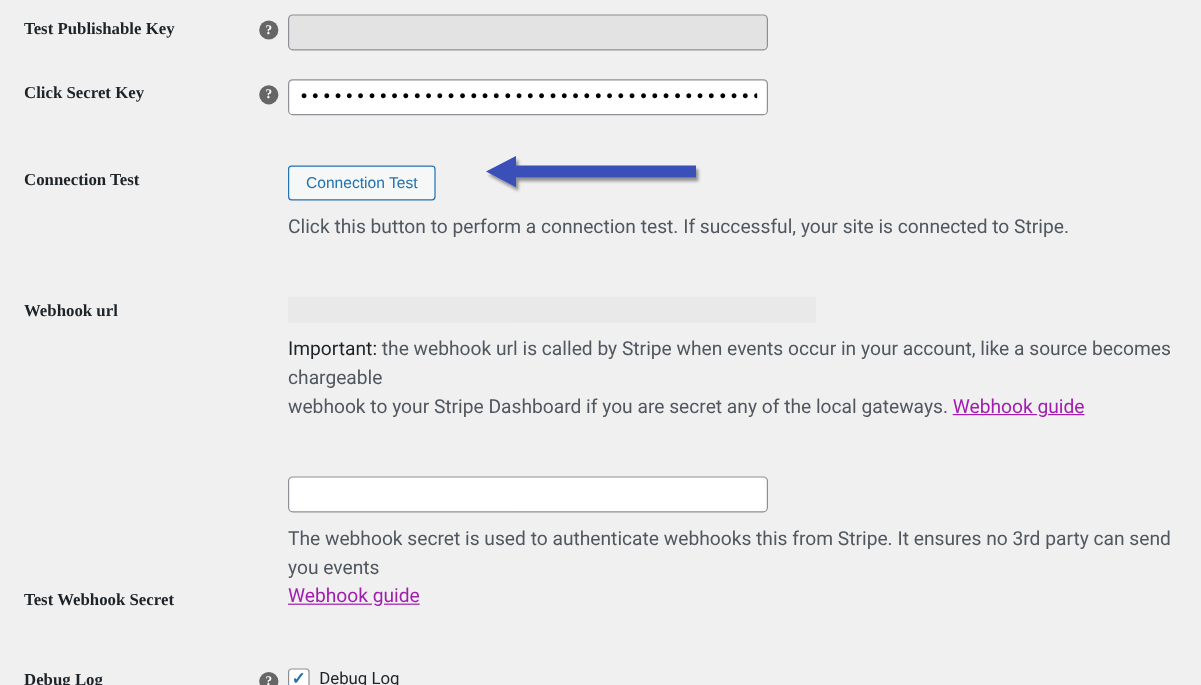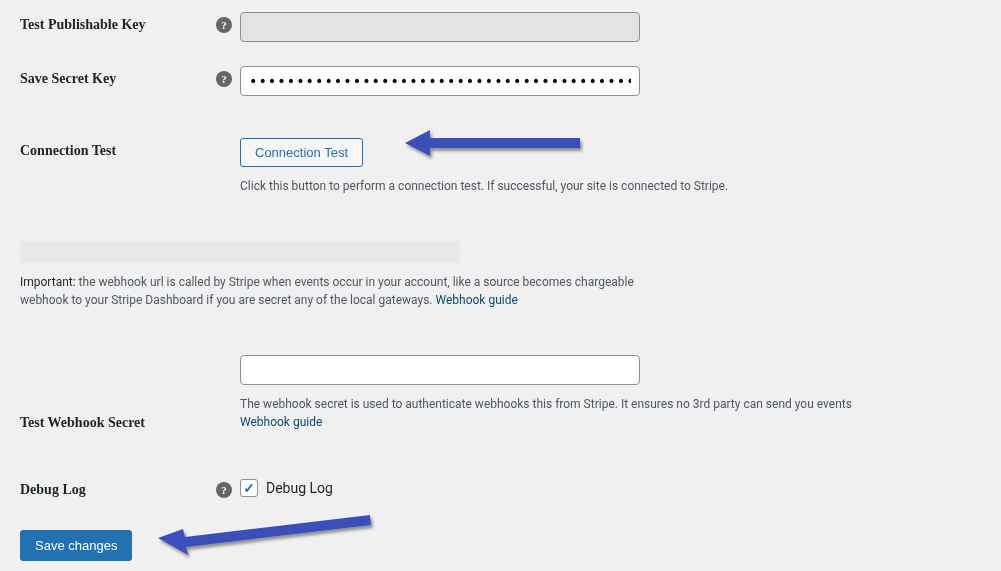--- a/index.html
+++ b/index.html
@@ -81,30 +81,31 @@
       border: 1px solid #2271b1;
       color: #fff;
       padding: 7px 14px;
       font-size: 13px;
       border-radius: 3px;
       cursor: pointer;
       font-weight: 400;
     }
     .description {
       color: #50575e;
-      font-size: 12px;
+      font-size: 16px;
       margin-top: 10px;
       line-height: 1.5;
     }
     .description strong {
       font-weight: 400;
       color: #1d2327;
     }
     .link {
-      color: #0c4a6e;
+      color: #a21caf;
+      text-decoration: underline;
       cursor: pointer;
     }
     .webhook-url-box {
       width: 440px;
       height: 22px;
       background: #e9e9e9;
       border-radius: 2px;
     }
     .checkbox-wrap {
       display: flex;
@@ -151,21 +152,21 @@
       <span>Test Publishable Key</span>
       <span class="help-icon">?</span>
     </div>
     <div class="form-content">
       <input type="text" class="text-input redacted" value="" style="">
     </div>
   </div>
 
   <div class="form-row">
     <div class="form-label">
-      <span>Save Secret Key</span>
+      <span>Click Secret Key</span>
       <span class="help-icon">?</span>
     </div>
     <div class="form-content">
       <input type="text" class="text-input password-dots" value="•••••••••••••••••••••••••••••••••••••••••••••••••••••••••••••••" style="">
     </div>
   </div>
 
   <div class="form-row connection-row" style="margin-top:18px;">
     <div class="form-label">
       <span>Connection Test</span>
@@ -180,20 +181,23 @@
         </defs>
         <g filter="url(#sh1)">
           <path d="M 30 20 L 180 20 L 180 30 L 30 30 L 30 38 L 5 25 L 30 12 Z" fill="#3b4fb8"></path>
         </g>
       </svg>
       <p class="description">Click this button to perform a connection test. If successful, your site is connected to Stripe.</p>
     </div>
   </div>
 
   <div class="form-row" style="margin-top:22px;">
+    <div class="form-label">
+      <span>Webhook url</span>
+    </div>
     <div class="form-content">
       <div class="webhook-url-box"></div>
       <p class="description">
         <strong>Important:</strong><span> the webhook url is called by Stripe when events occur in your account, like a source becomes chargeable</span><br><span> webhook to your Stripe Dashboard if you are secret any of the local gateways. </span><a class="link">Webhook guide</a>
       </p>
     </div>
   </div>
 
   <div class="form-row" style="margin-top:22px;align-items:flex-end;">
     <div class="form-label">

